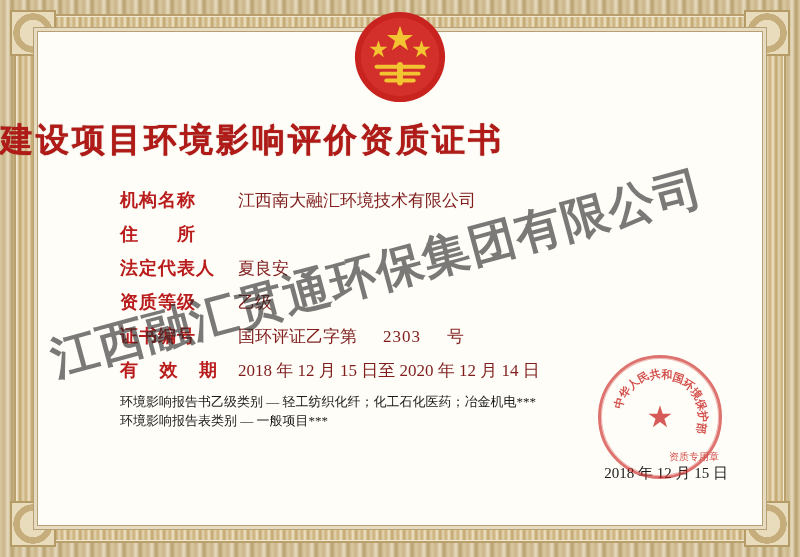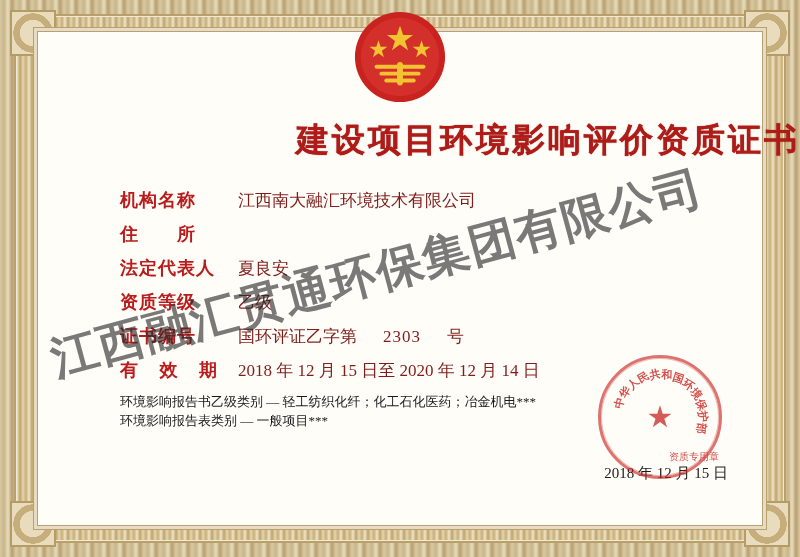--- a/index.html
+++ b/index.html
@@ -67,21 +67,21 @@
     height: 98px;
     z-index: 5;
   }
 
   
   .title {
     position: absolute;
     top: 118px;
     left: 0;
     width: 100%;
-    text-align: right;
+    text-align: left;
     font-size: 33px;
     font-weight: bold;
     letter-spacing: 3px;
     color: #b01a17;
     z-index: 6;
     font-family: "Liberation Serif", serif;
     text-shadow: 0 0 1px #8c100f;
   }
 
   

